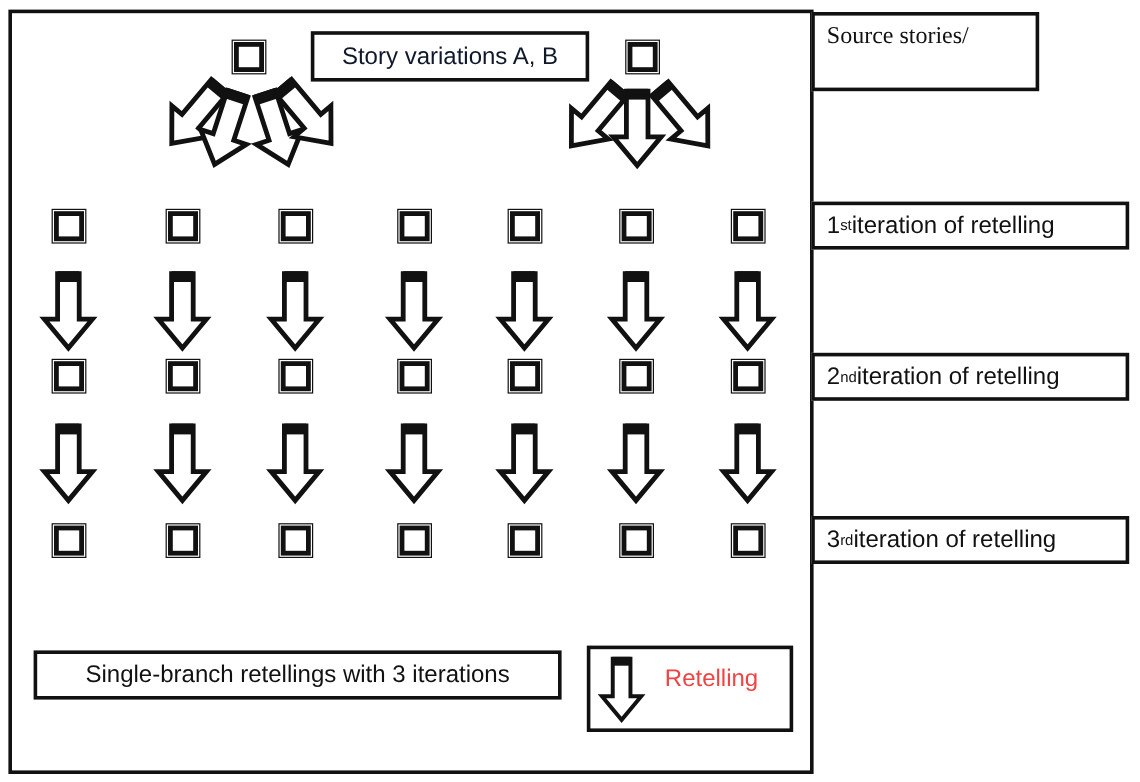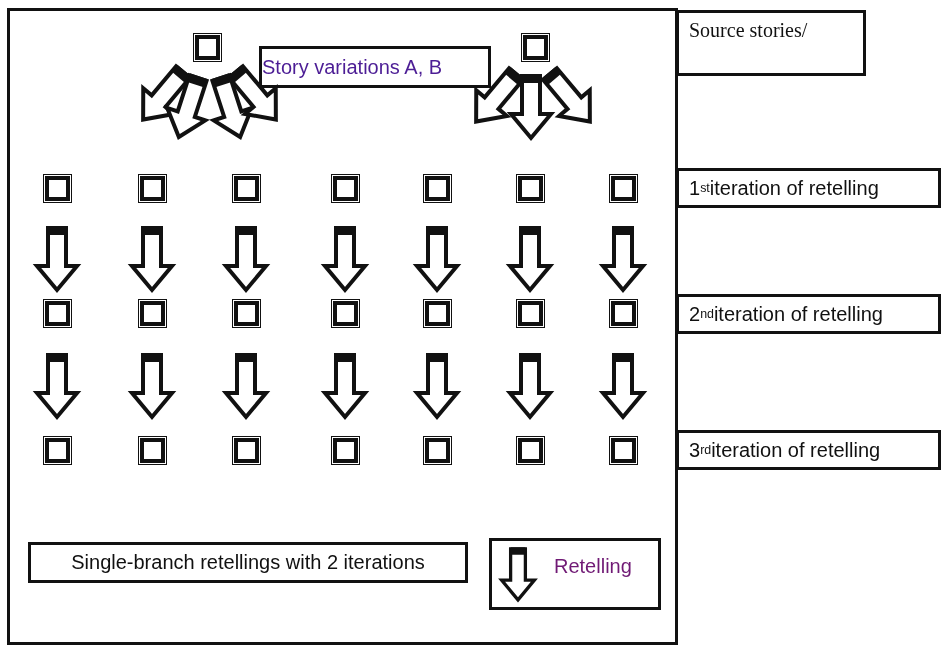--- a/index.html
+++ b/index.html
@@ -22,27 +22,27 @@
 
   
   .caption-box{position:absolute;left:28px;top:542px;width:440px;height:41px;
                border:3px solid #111;background:#fff;box-sizing:border-box;
                display:flex;align-items:center;justify-content:center;
                font-size:20px;color:#111;}
 
   
   .legend-box{position:absolute;left:489px;top:538px;width:172px;height:72px;
               border:3px solid #111;background:#fff;box-sizing:border-box;}
-  .legend-text{position:absolute;left:62px;top:14px;font-size:20px;color:#701a75;text-align:right;}
+  .legend-text{position:absolute;left:62px;top:14px;font-size:20px;color:#ef4444;text-align:right;}
 
   
   .title-box{position:absolute;left:259px;top:26px;width:232px;height:42px;
              border:3px solid #111;background:#fff;box-sizing:border-box;
-             display:flex;align-items:center;justify-content:flex-start;
-             font-size:20px;color:#4c1d95;margin-top:20px;}
+             display:flex;align-items:center;justify-content:center;
+             font-size:20px;color:#0f172a;}
 
   
   .node{position:absolute;box-sizing:border-box;background:#fff;
         border:4px solid #111;outline:1px solid #111;outline-offset:1px;}
 
   svg.arrows{position:absolute;left:0;top:0;width:950px;height:652px;
              pointer-events:none;}
 </style>
 </head>
 <body>
@@ -71,21 +71,21 @@
       <span> iteration of retelling</span>
   </div>
 
   <div class="stage-label" style="left:676px;top:430px;width:265px;height:40px;">
     <span>3</span>
       <sup>rd</sup>
       <span> iteration of retelling</span>
   </div>
 
   <div class="caption-box">
-    <span>Single-branch retellings with 2 iterations</span>
+    <span>Single-branch retellings with 3 iterations</span>
   </div>
 
   <div class="legend-box">
     <span class="legend-text">Retelling</span>
   </div>
 
   <div class="node" style="left:195px;top:35px;width:25px;height:25px;"></div>
   <div class="node" style="left:523px;top:35px;width:25px;height:25px;"></div>
 
   <div class="node" style="left:45px;top:176px;width:25px;height:25px;"></div>

